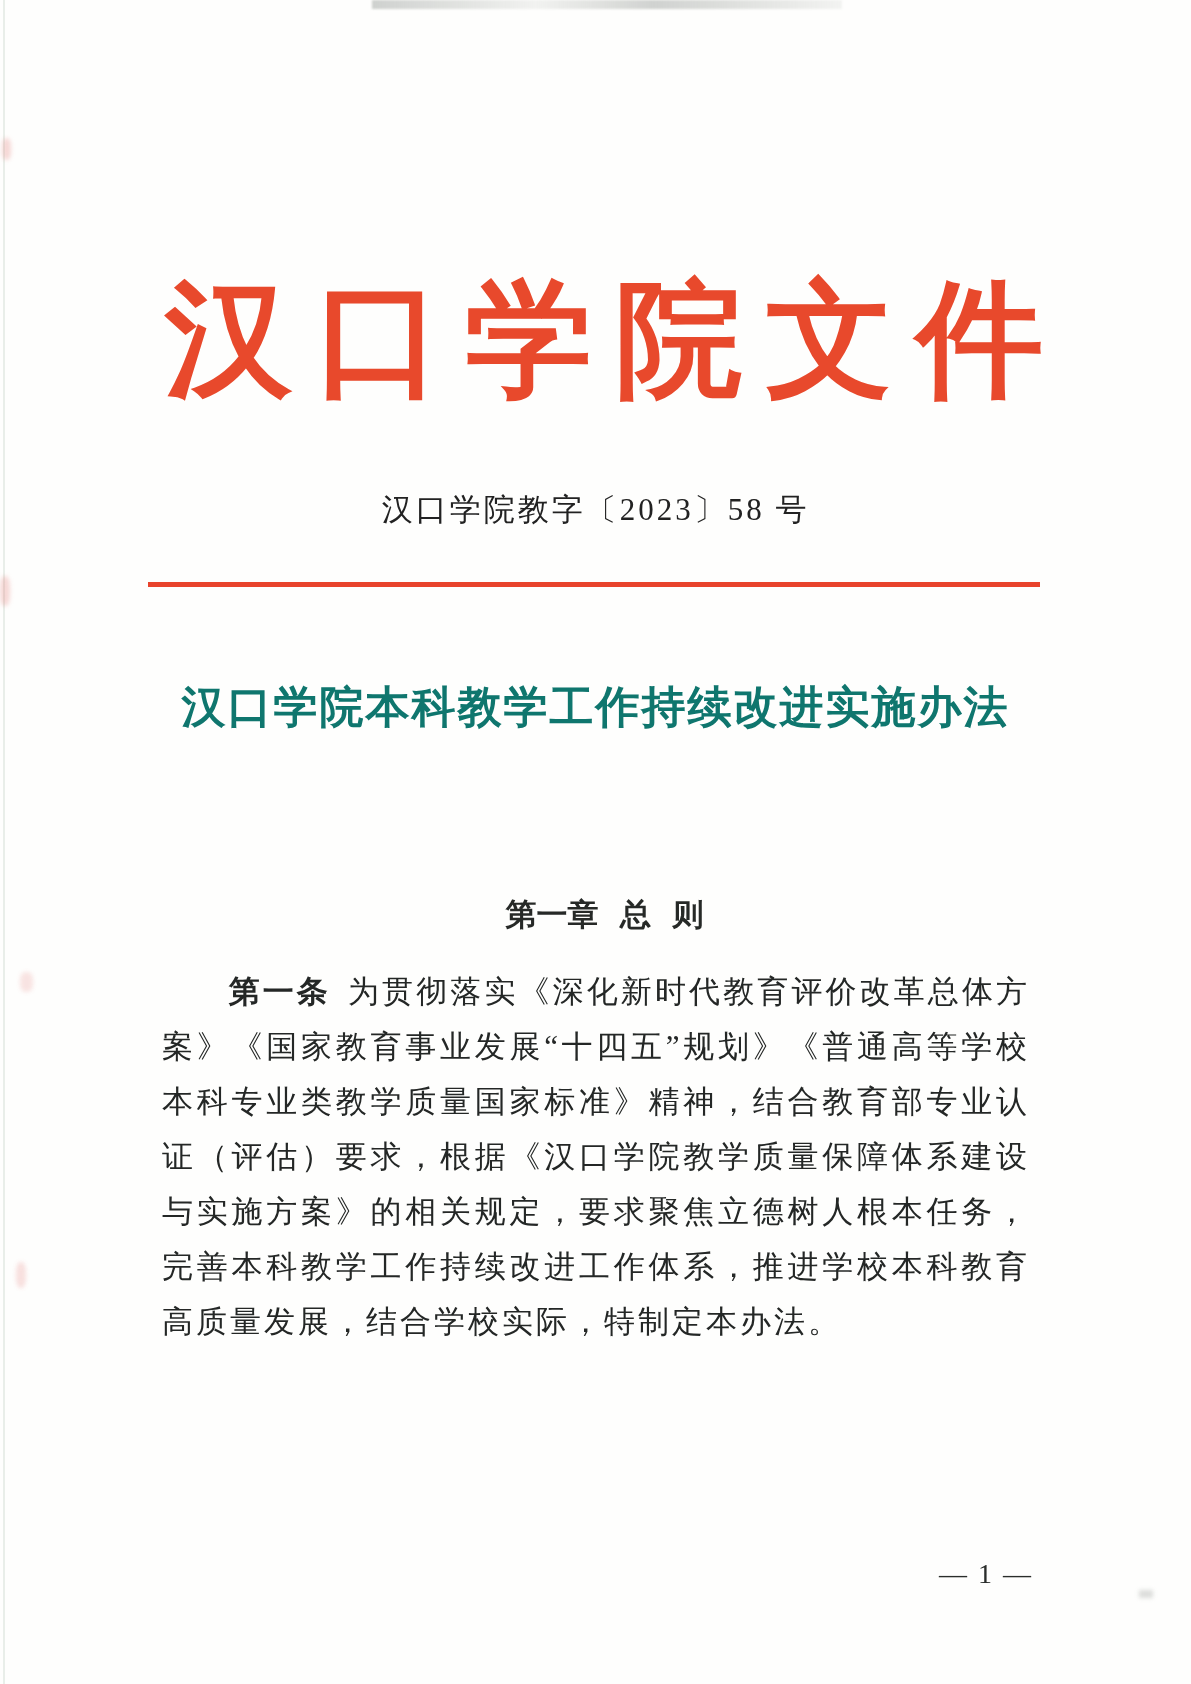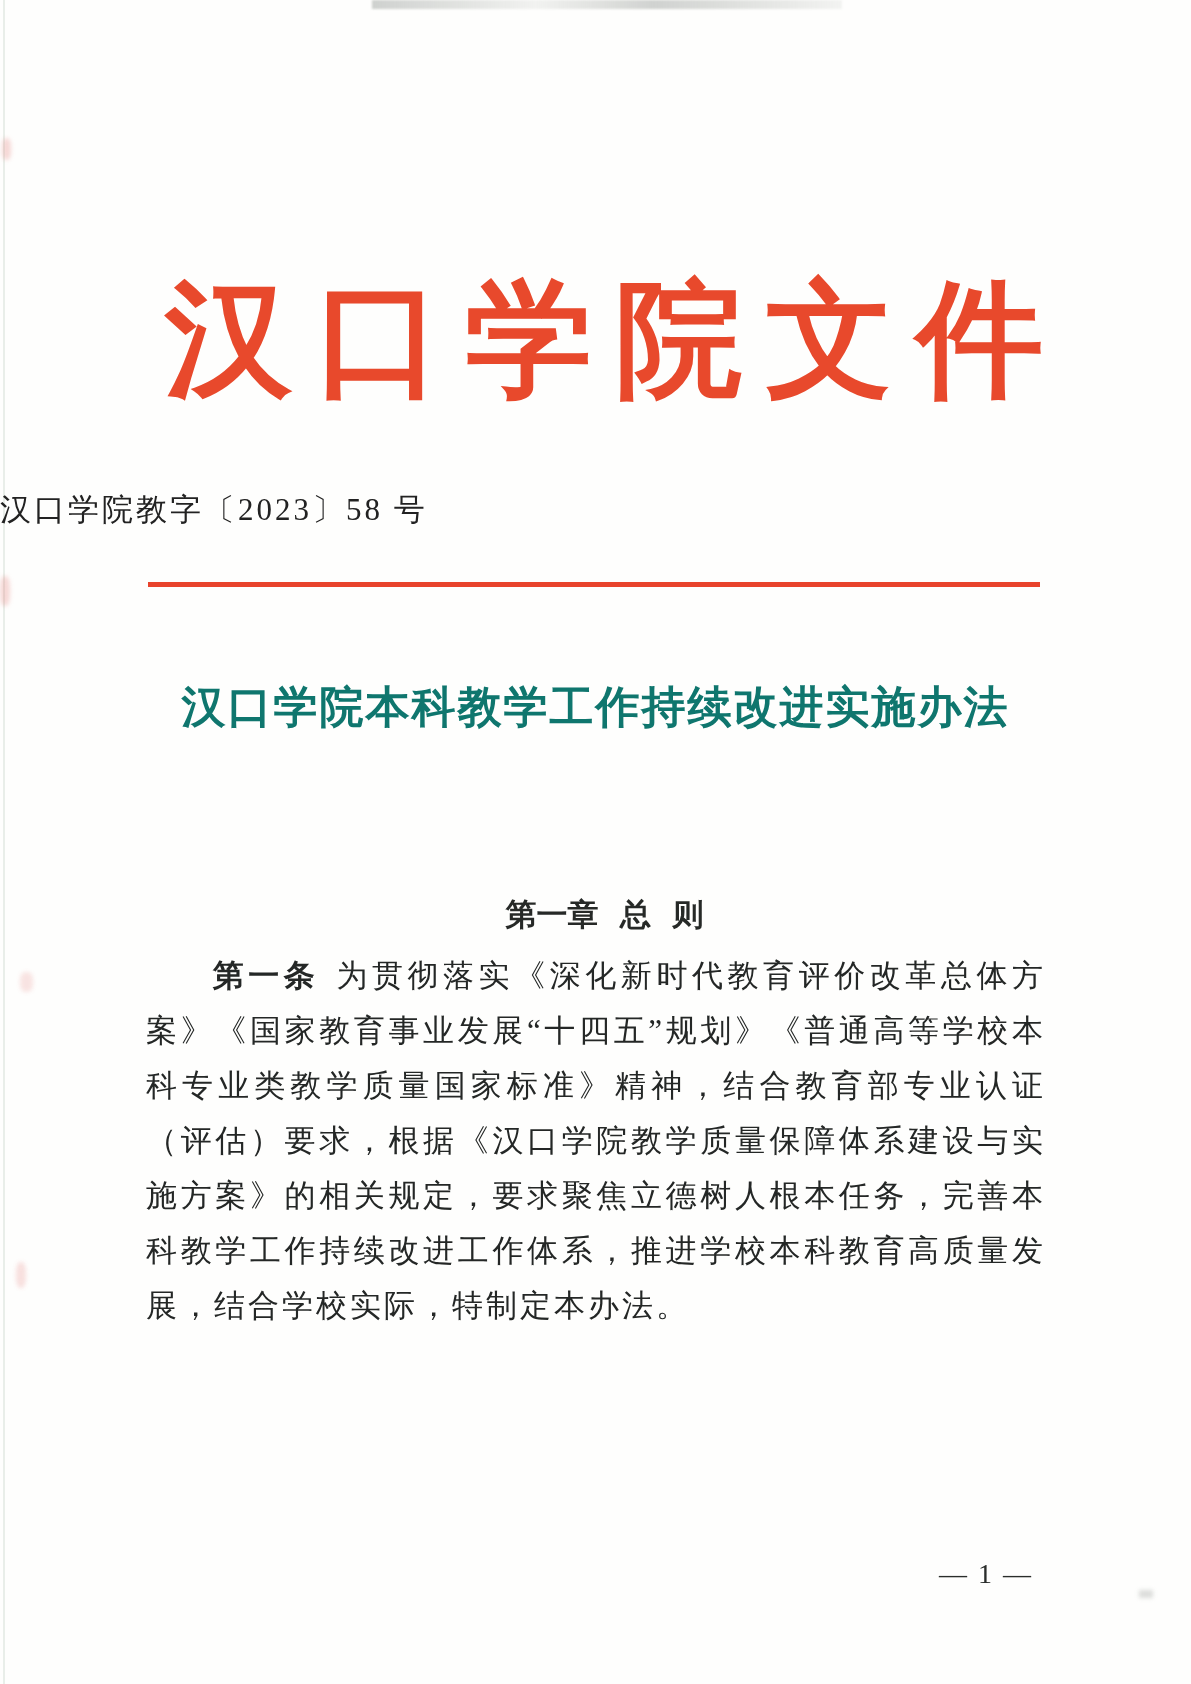--- a/index.html
+++ b/index.html
@@ -49,21 +49,21 @@
     font-size: 127px;
     line-height: 134px;
     color: #e8492c;
     white-space: nowrap;
   }
 
   
   .doc-number {
     position: absolute;
     left: 0; top: 489px; width: 100%;
-    text-align: left;
+    text-align: center;
     font-size: 31px;
     letter-spacing: 3px;
     color: #222;
     white-space: pre;
   }
 
   
   .red-line {
     position: absolute;
     left: 148px; top: 582px; width: 892px; height: 5px;
@@ -108,21 +108,21 @@
   .body-text {
     position: absolute;
     left: 146px; top: 948px; width: 900px;
     font-size: 31px;
     line-height: 55px;
     letter-spacing: 3px;
     color: #242726;
     text-align: justify;
   }
   .body-text p {
-    margin: 0;
+    margin: 16px;
     text-indent: 2.15em;
   }
   .para-term {
     font-family: "DejaVu Sans", "Liberation Sans", sans-serif;
     font-weight: 700;
     margin-right: 0.55em;
   }
 
   
   .page-number {

